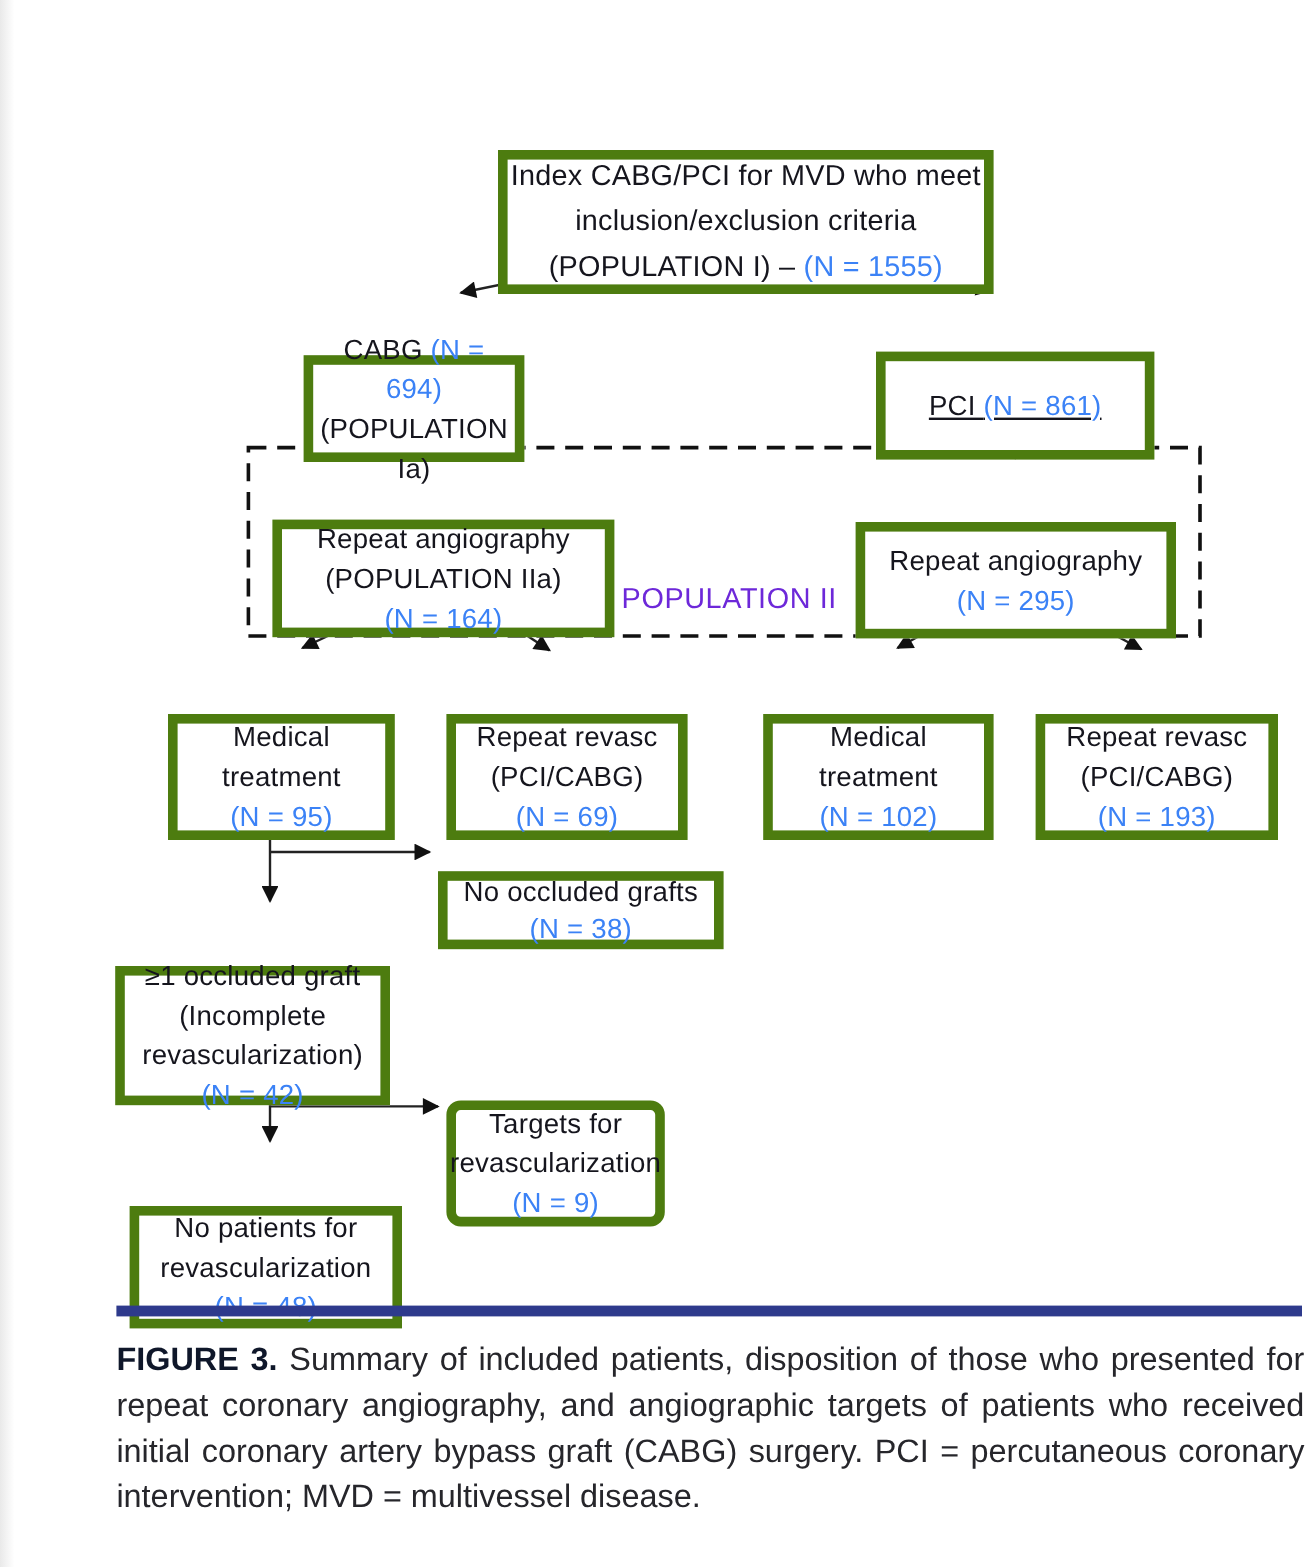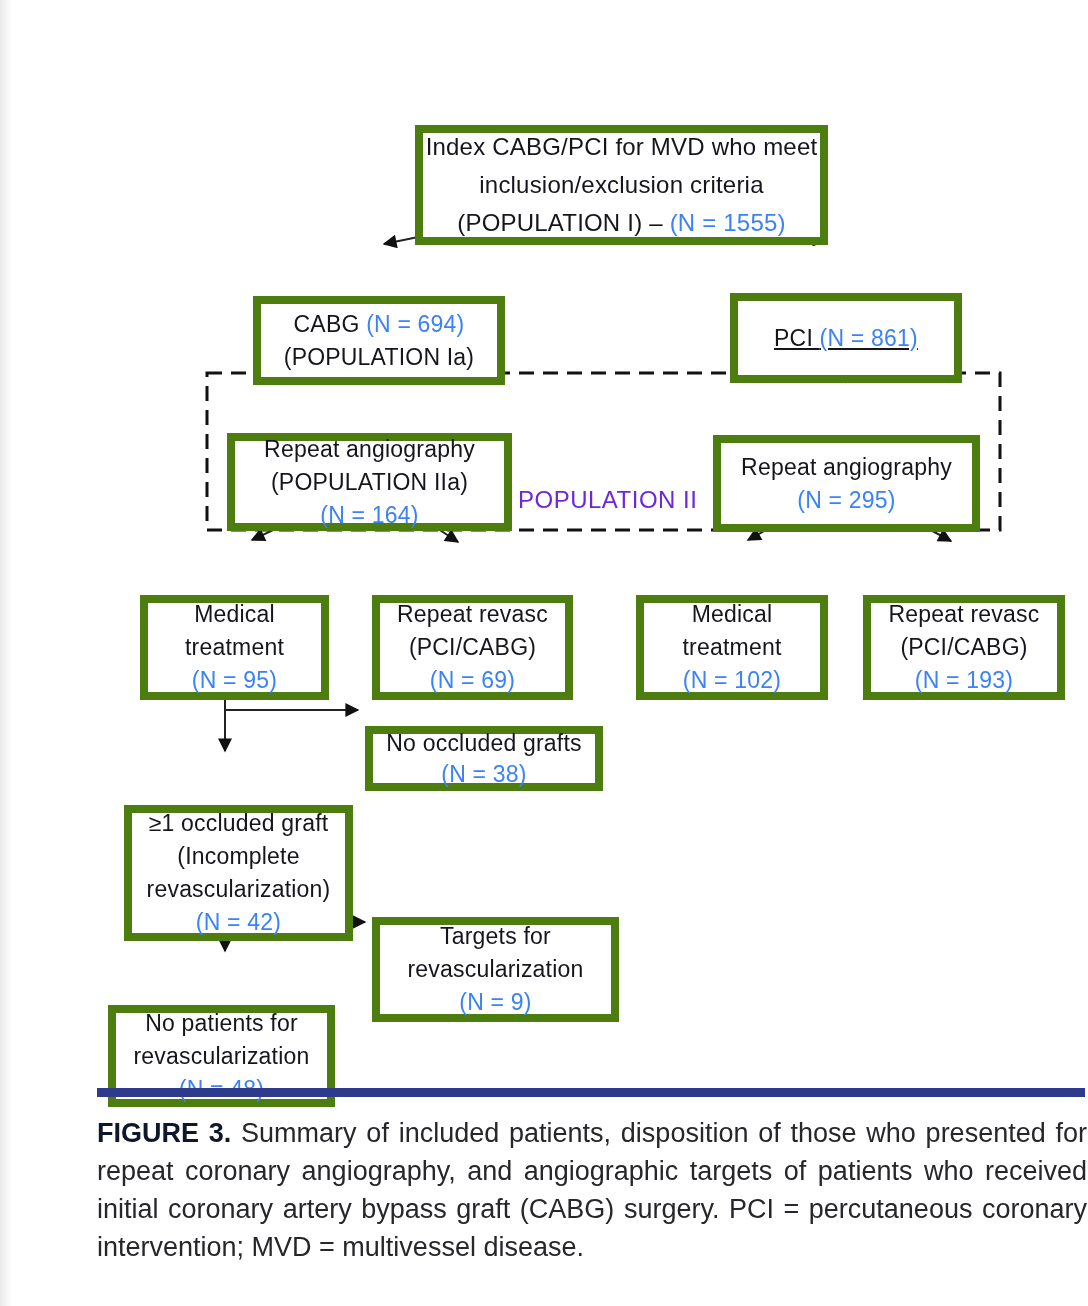--- a/index.html
+++ b/index.html
@@ -94,21 +94,21 @@
     <line x1="225" y1="900" x2="225" y2="951" stroke="#222" stroke-width="2" marker-end="url(#arrow)"></line>
     <line x1="225" y1="922" x2="365" y2="922" stroke="#222" stroke-width="2" marker-end="url(#arrow)"></line>
   </svg>
 
   <div class="fbox big" style="left:415px; top:78px; width:413px; height:120px;">
     <div>Index CABG/PCI for MVD who meet</div>
     <div>inclusion/exclusion criteria</div>
     <div><span>(POPULATION I) – </span><span class="red">(N = 1555)</span></div>
   </div>
 
-  <div class="fbox" style="left:253px; top:249px; width:252px; height:89px;">
+  <div class="fbox" style="left:253px; top:249px; width:184px; height:89px;">
     <div><span>CABG </span><span class="red">(N = 694)</span></div>
     <div>(POPULATION Ia)</div>
   </div>
 
   <div class="fbox" style="left:730px; top:246px; width:232px; height:90px;text-decoration:underline;">
     <div><span>PCI </span><span class="red">(N = 861)</span></div>
   </div>
 
   <div class="fbox" style="left:227px; top:386px; width:285px; height:98px;">
     <div>Repeat angiography</div>
@@ -145,28 +145,28 @@
     <div>Repeat revasc</div>
     <div>(PCI/CABG)</div>
     <div class="red">(N = 193)</div>
   </div>
 
   <div class="fbox tight" style="left:365px; top:679px; width:238px; height:65px;text-align:right;">
     <div>No occluded grafts</div>
     <div class="red">(N = 38)</div>
   </div>
 
-  <div class="fbox" style="left:124px; top:758px; width:229px; height:136px;">
+  <div class="fbox" style="left:96px; top:758px; width:229px; height:116px;">
     <div>≥1 occluded graft</div>
     <div>(Incomplete</div>
     <div>revascularization)</div>
     <div class="red">(N = 42)</div>
   </div>
 
-  <div class="fbox" style="left:372px; top:870px; width:247px; height:105px;">
+  <div class="fbox" style="left:372px; top:870px; width:182px; height:105px;border-radius:12px;">
     <div>Targets for</div>
     <div>revascularization</div>
     <div class="red">(N = 9)</div>
   </div>
 
   <div class="fbox" style="left:108px; top:958px; width:227px; height:102px;">
     <div>No patients for</div>
     <div>revascularization</div>
     <div class="red">(N = 48)</div>
   </div>

